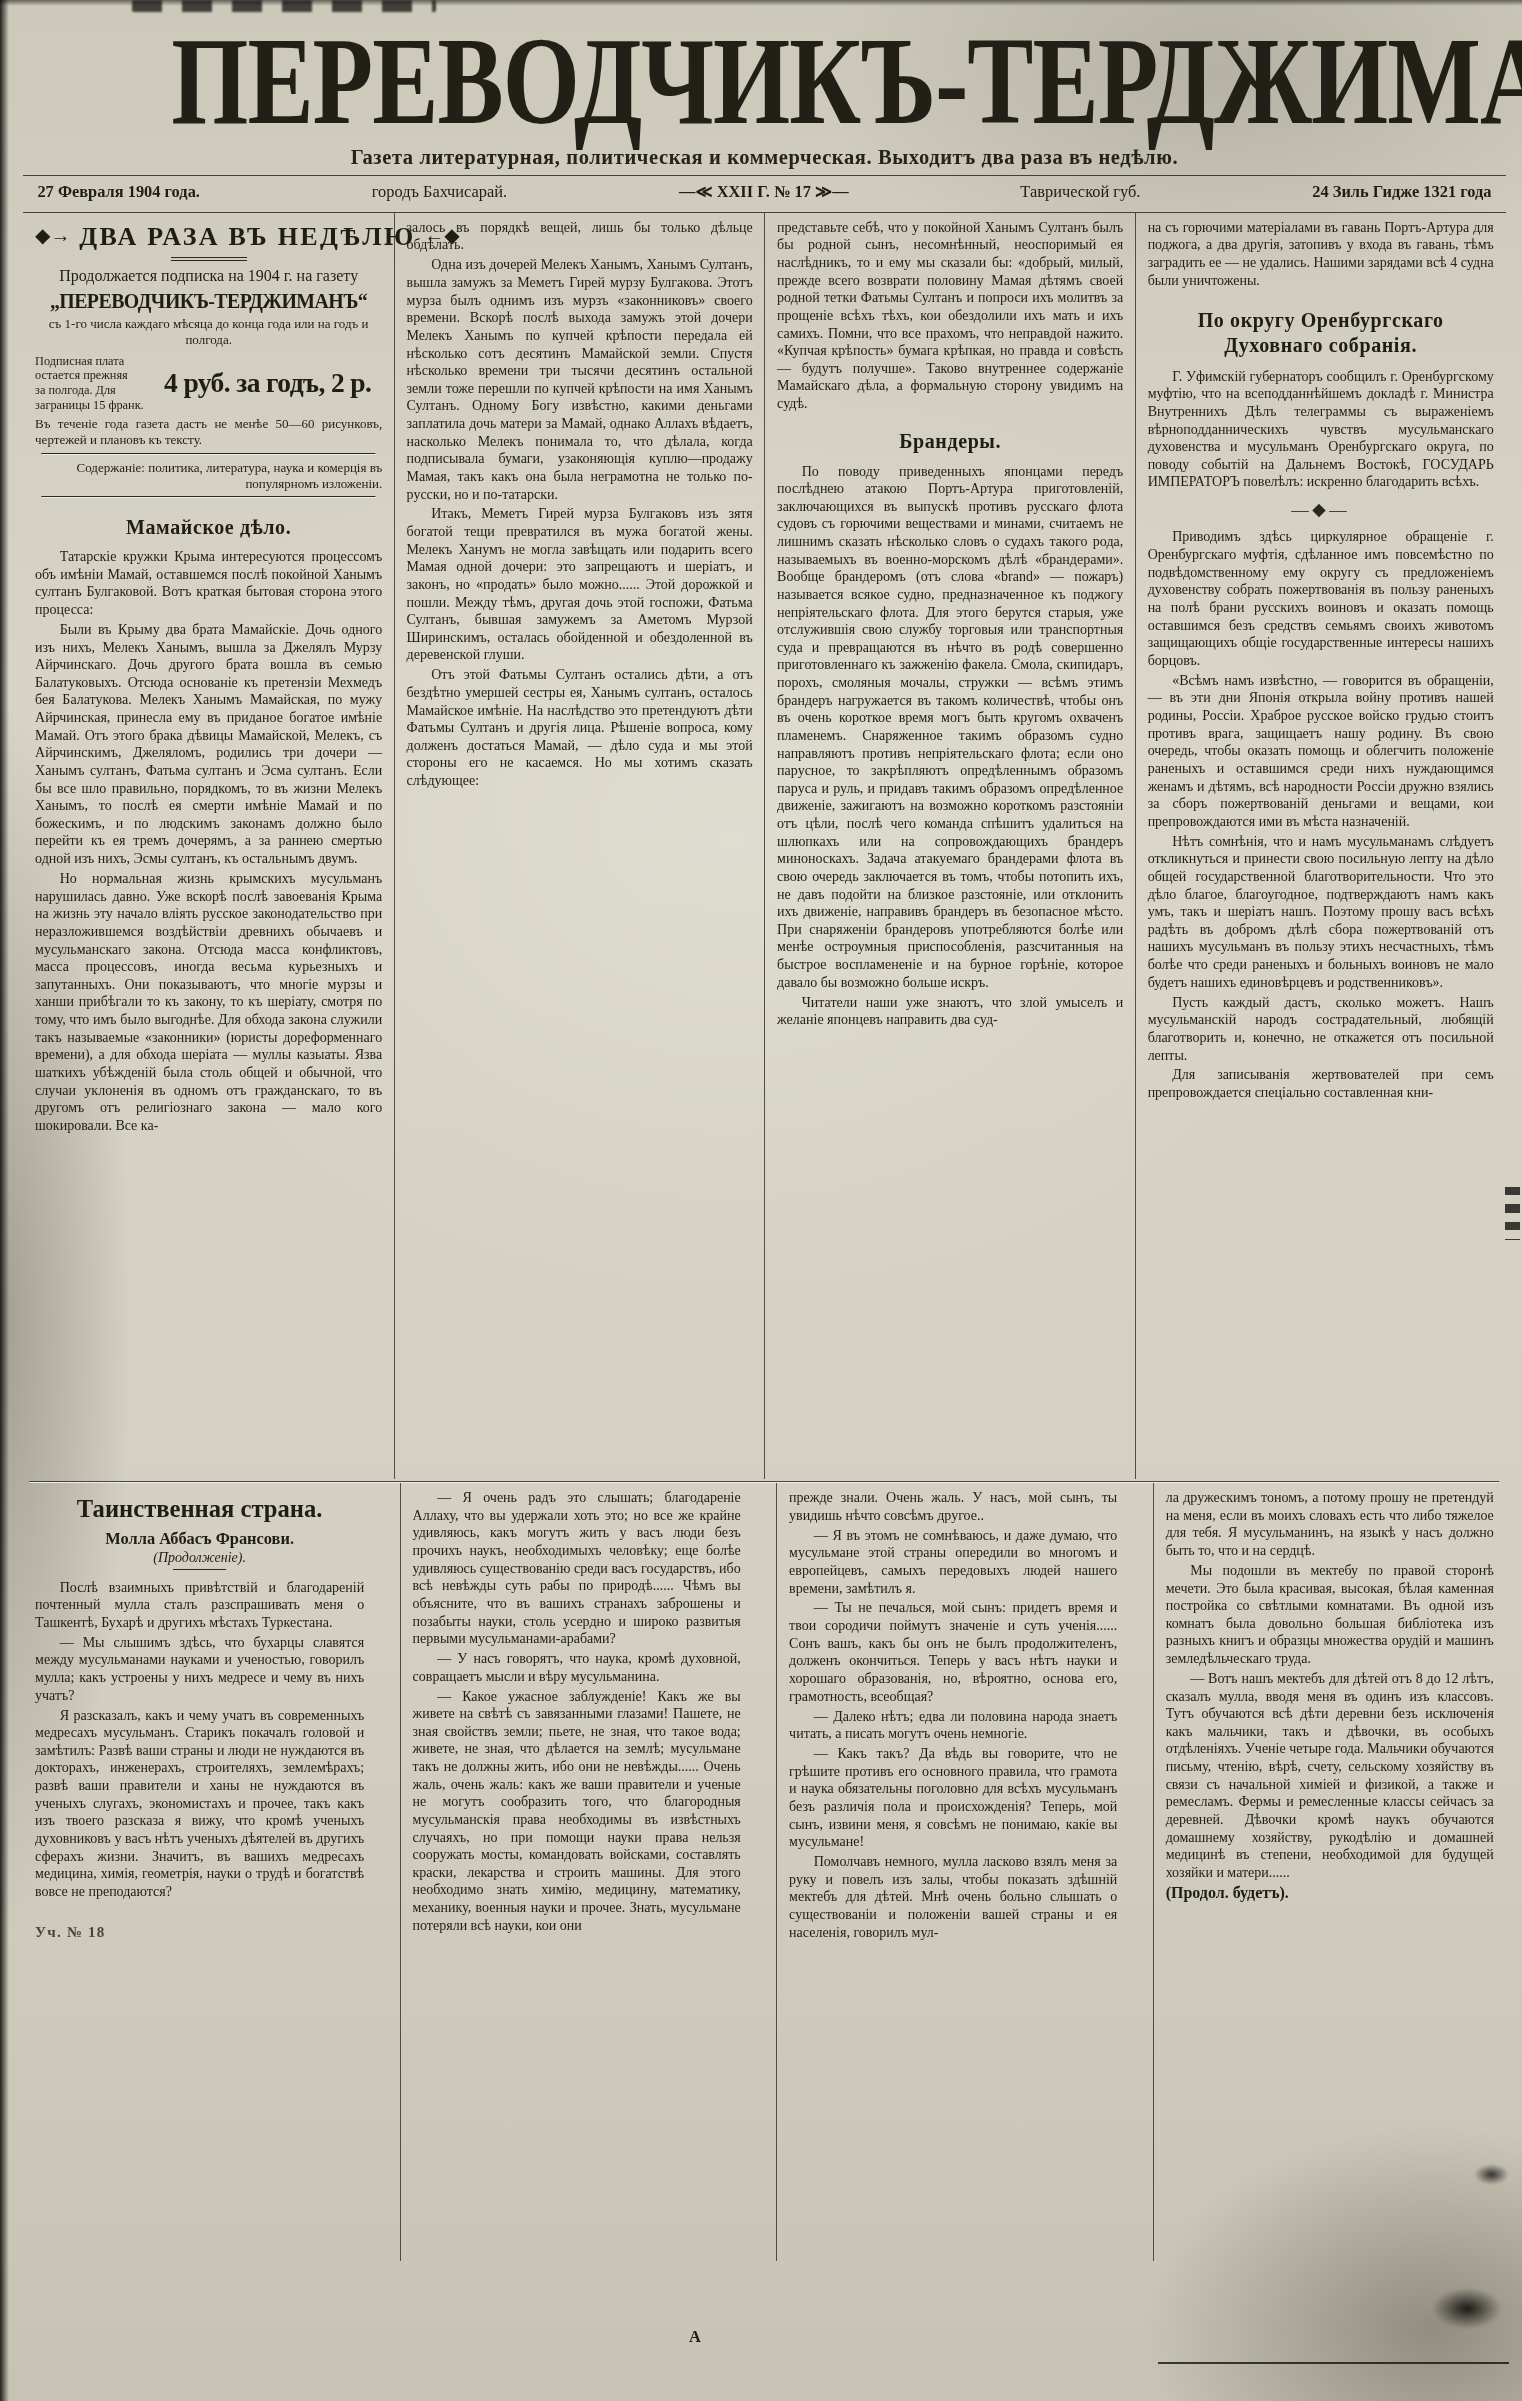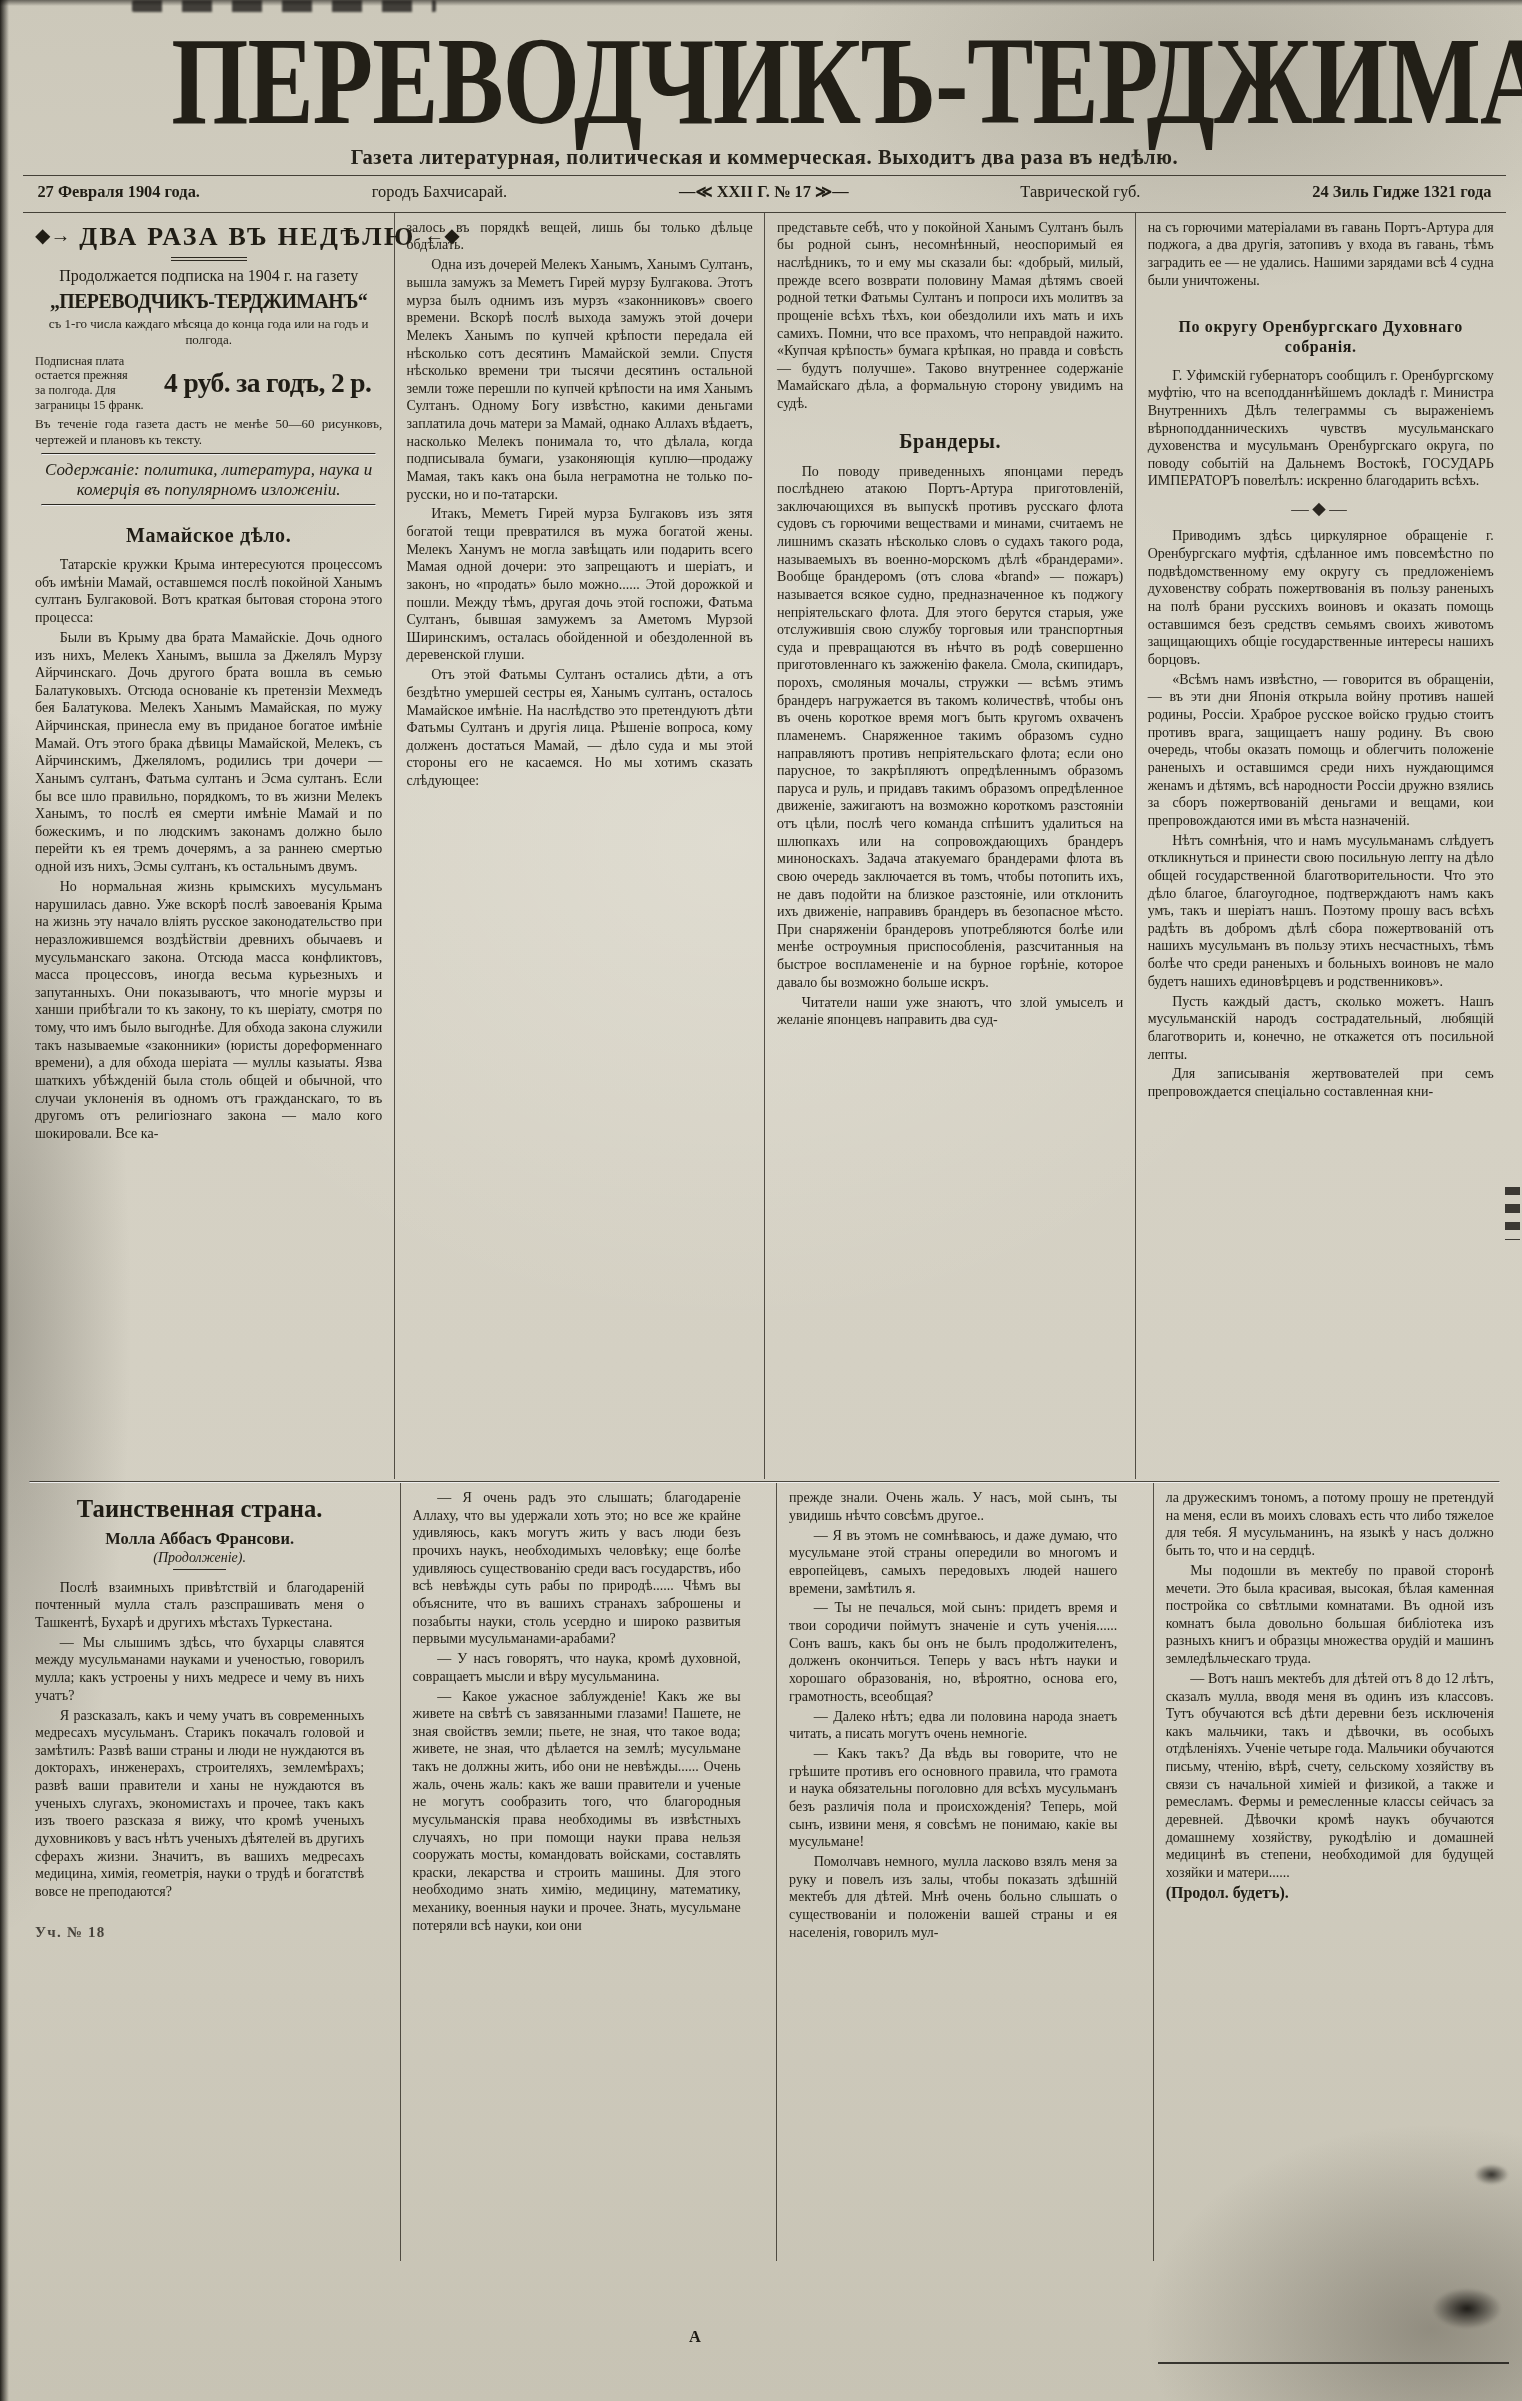--- a/index.html
+++ b/index.html
@@ -60,38 +60,38 @@
   p.p, p.pc{
     margin:0 0 2.3px 0;font-size:14px;line-height:1.26;text-align:justify;
     color:#232017;
   }
   p.p{text-indent:24.6px;}
   p.pc{text-indent:0;}
 
   h2.article-title{
     text-align:center;font-size:20px;font-weight:700;margin:17.5px 0 9.4px 0;letter-spacing:0.6px;
   }
-  h2.article-title.two-line{font-size:16px;line-height:1.25;margin-top:28px;font-family:Liberation Serif, serif;}
+  h2.article-title.two-line{font-size:20px;line-height:1.25;margin-top:19px;font-family:Liberation Serif, serif;}
 
   .ornament{ text-align:center;font-size:17.5px;margin:8.2px 0;letter-spacing:3.5px;color:#2a2620; }
 
   
   .subscription{text-align:center;padding-top:3.5px;}
   .sub-banner{font-size:26px;font-weight:700;letter-spacing:2.3px;white-space:nowrap;}
   .sub-banner .orn{font-size:20px;letter-spacing:0;vertical-align:3.5px;}
   .sub-dbl{width:76px;margin:4.7px auto 5.8px auto;border-top:1.2px solid #2b2820;border-bottom:1.2px solid #2b2820;height:2.3px;}
   .sub-line1{font-size:16px;margin:1.2px 0;}
   .sub-name{font-size:21.6px;font-weight:700;letter-spacing:-0.6px;margin:3.5px 0 2.3px 0;white-space:nowrap;transform:scaleX(.92);transform-origin:50% 50%;}
   .sub-line2{font-size:13px;margin:1.2px 0 5.8px 0;}
   .price-row{display:flex;align-items:center;text-align:left;margin:1.2px 0 3.5px 0;}
   .price-left{width:34%;font-size:12.3px;line-height:1.2;}
   .price-big{flex:1;font-size:27.5px;font-weight:700;white-space:nowrap;text-align:center;letter-spacing:-0.6px;}
   .sub-line3{font-size:13px;text-align:justify;margin:2.3px 0;}
   .sub-rule{border-top:0.9px solid #2b2820;margin:4.7px 5.8px;}
-  .sub-line4{font-size:17px;font-style:italic;margin:2.3px 0 1.2px 0;}
+  .sub-line4{font-size:13px;margin:2.3px 0 1.2px 0;text-align:right;}
 
   
   .feu-rule{border-top:1.2px solid rgba(38,34,26,.8);margin:2.3px 5.8px 0 5.8px;}
   .f-head{text-align:center;margin:5.8px 0 8.2px 0;}
   .f-title{font-size:24.6px;font-weight:700;margin:2.3px 0 1.2px 0;}
   .f-author{font-size:16.4px;font-weight:700;margin:5.8px 0 1.2px 0;}
   .f-sub{font-size:14px;font-style:italic;margin:1.2px 0;}
   .f-minirule{width:53px;margin:3.5px auto;border-top:0.9px solid #2b2820;}
   .ending{text-align:left;font-weight:700;font-size:16px;margin-top:2px;padding-right:17.5px;}
 

